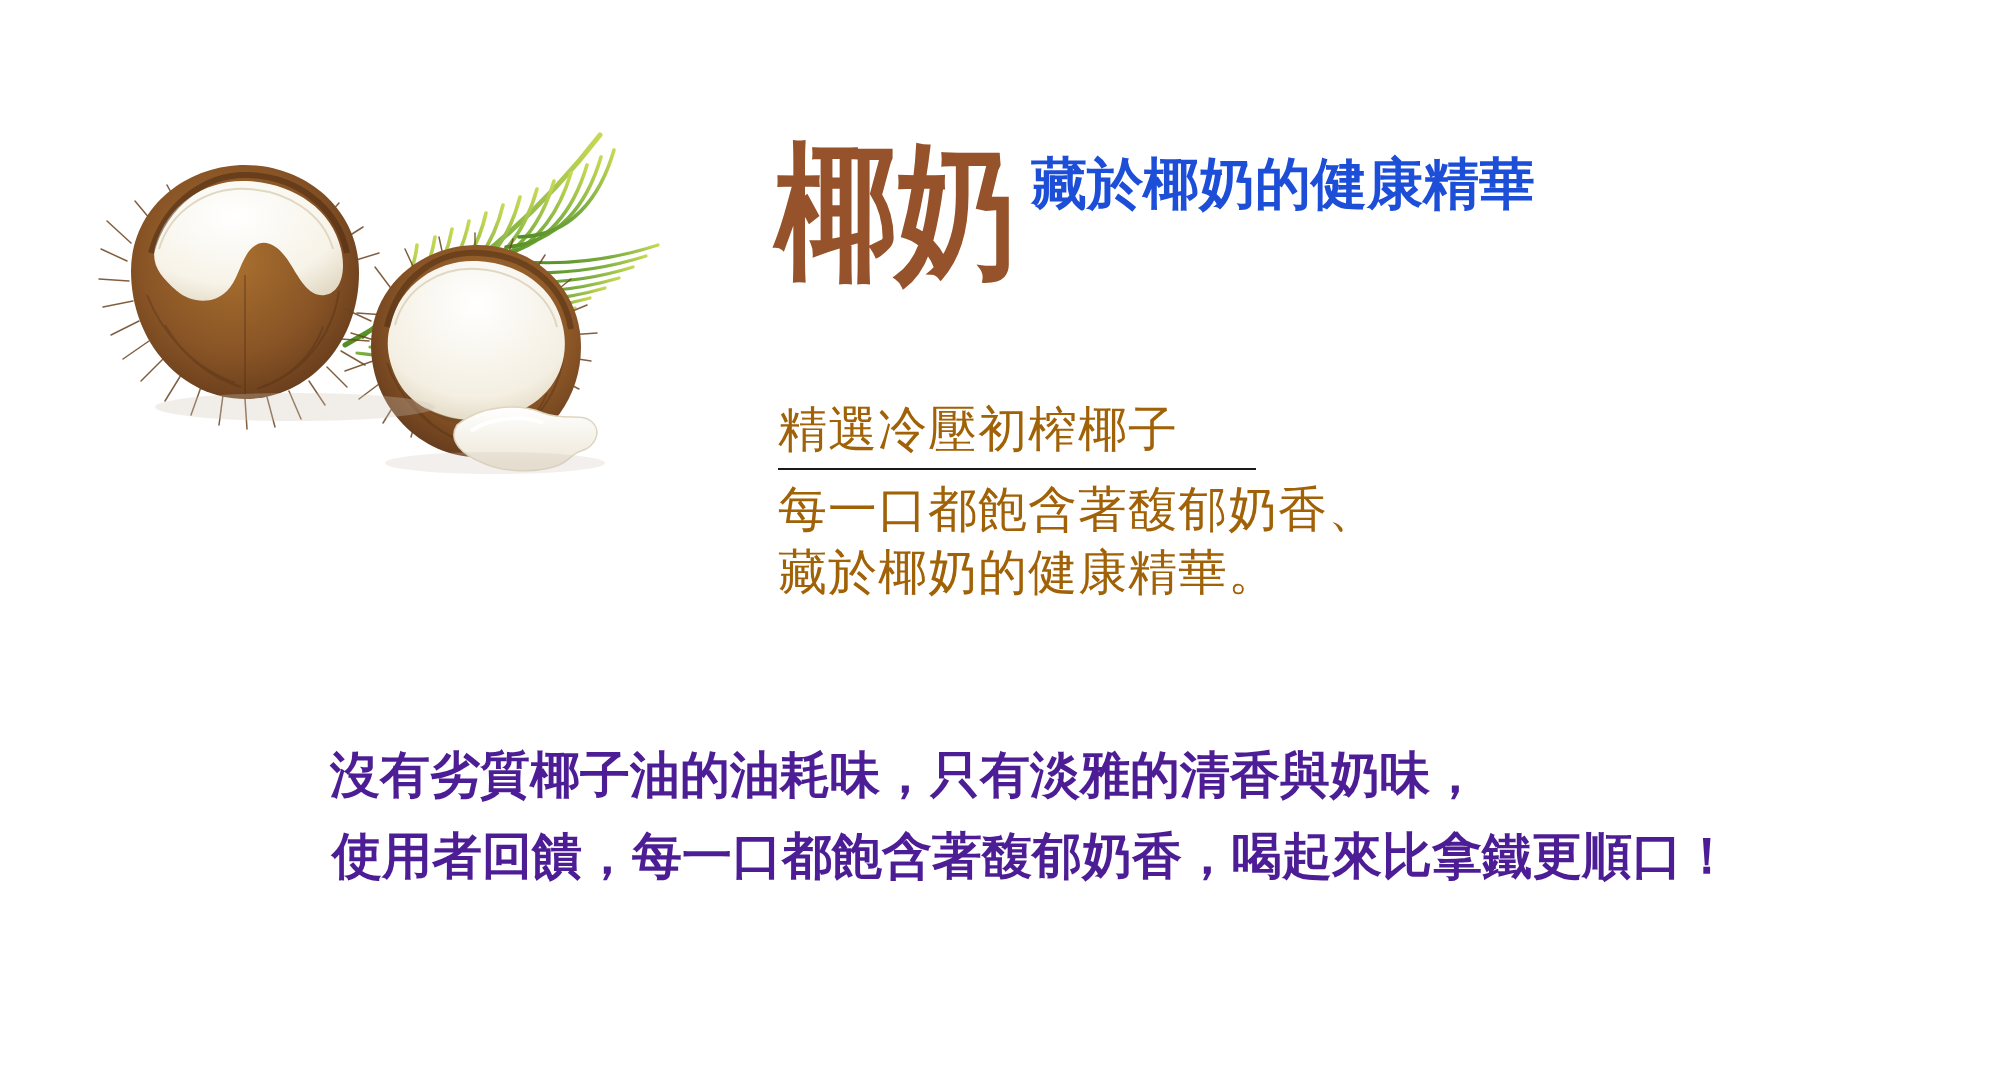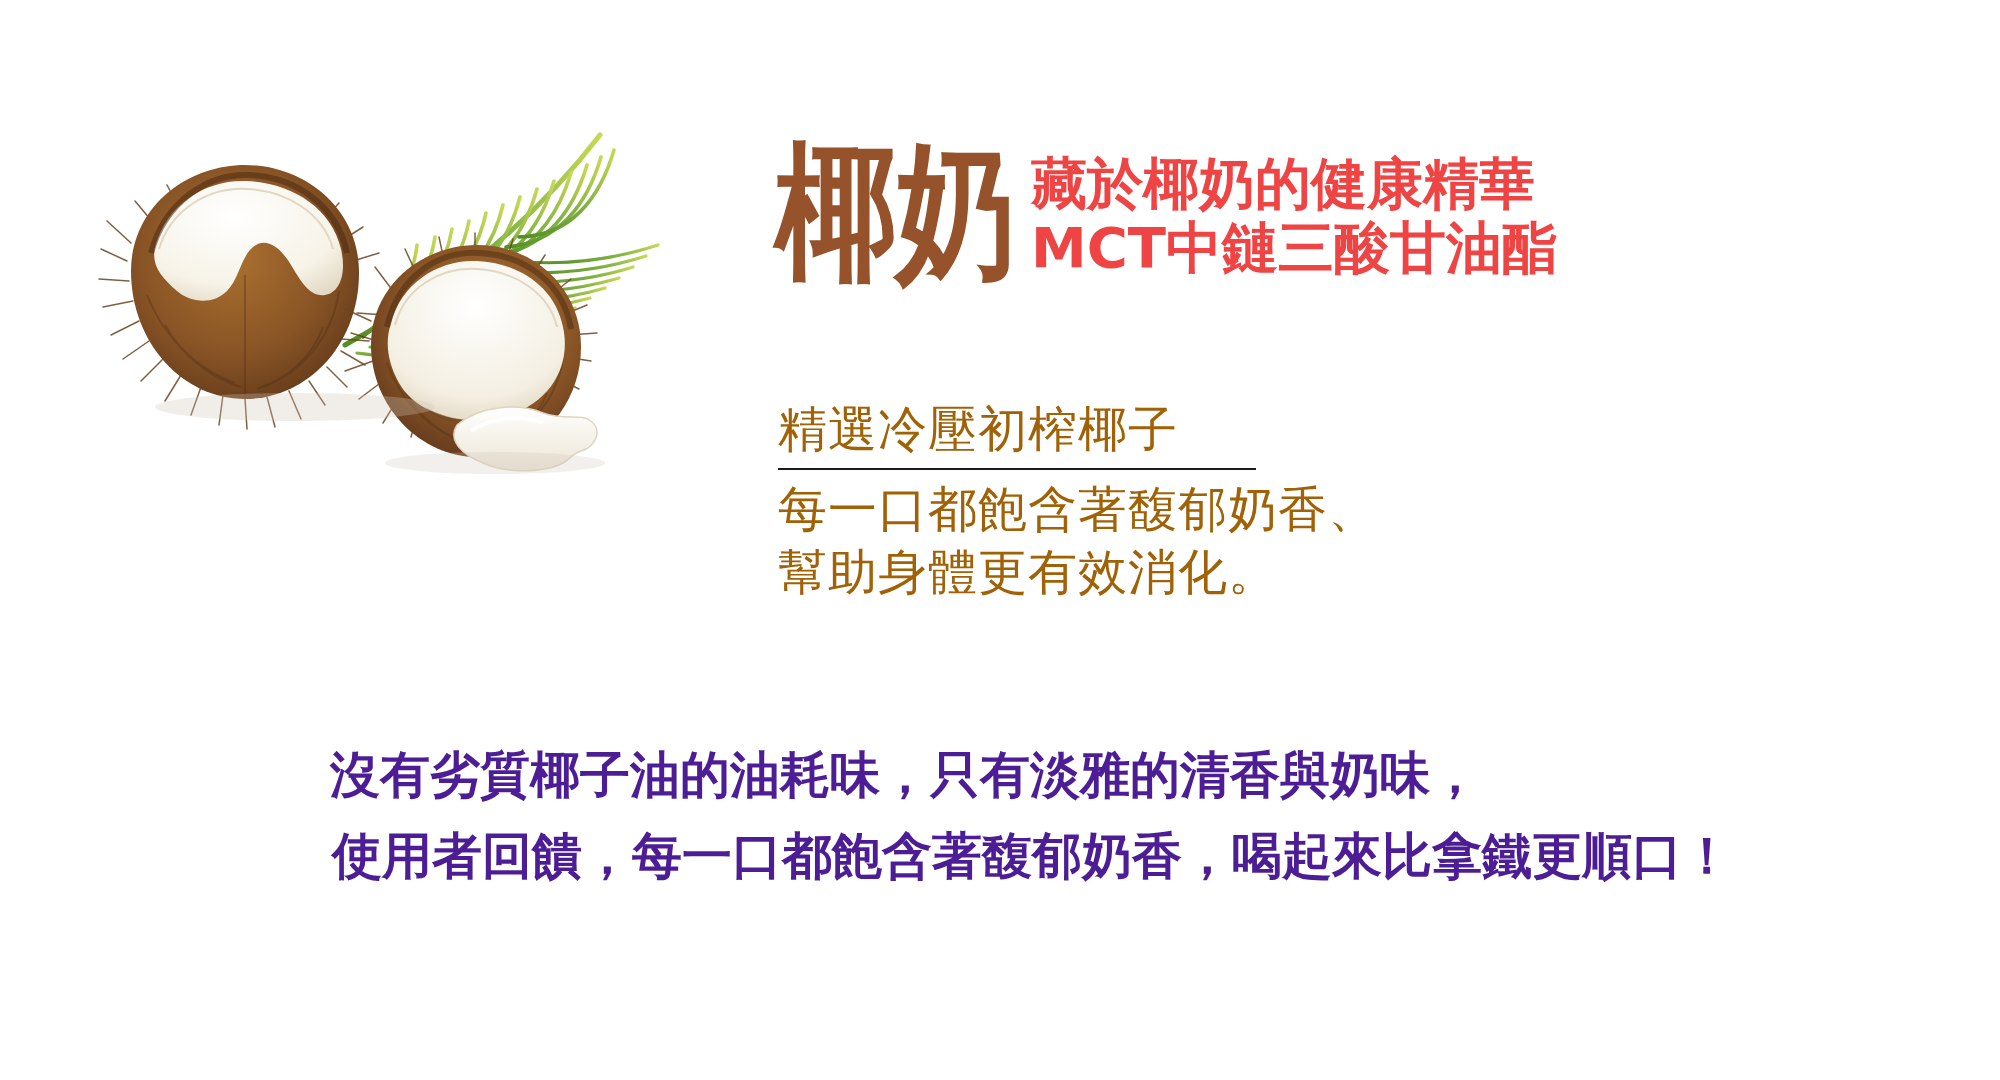--- a/index.html
+++ b/index.html
@@ -31,21 +31,21 @@
     margin-right:16px;
     transform:scaleY(1.22);
     transform-origin:left top;
     font-family:"DejaVu Sans","Liberation Sans",sans-serif;
   }
   .sub-stack{
     margin-top:14px;
     display:flex;flex-direction:column;
   }
   .sub-line{
-    color:#ef4444;
+    color:#1d4ed8;
     font-size:56px;
     font-weight:700;
     line-height:1.14;
     letter-spacing:0px;
     white-space:nowrap;
     font-family:"DejaVu Sans","Liberation Sans",sans-serif;
   }
 
   
   .body-copy{
@@ -274,29 +274,28 @@
 
       <ellipse cx="200" cy="312" rx="140" ry="14" fill="#cfc7ba" opacity="0.30"></ellipse>
       <ellipse cx="400" cy="368" rx="110" ry="11" fill="#cfc7ba" opacity="0.28"></ellipse>
     </svg>
   </div>
 
   <div class="headline">
     <div class="brand-title">椰奶</div>
     <div class="sub-stack">
       <div class="sub-line">藏於椰奶的健康精華</div>
-      <div class="sub-line">MCT中鏈三酸甘油酯</div>
     </div>
   </div>
 
   <div class="body-copy">
     <div class="body-line first">精選冷壓初榨椰子</div>
     <div class="rule"></div>
     <div class="body-line">每一口都飽含著馥郁奶香、</div>
-    <div class="body-line">幫助身體更有效消化。</div>
+    <div class="body-line">藏於椰奶的健康精華。</div>
   </div>
 
   <div class="promo">
     <div class="promo-line">沒有劣質椰子油的油耗味，只有淡雅的清香與奶味，</div>
     <div class="promo-line second">使用者回饋，每一口都飽含著馥郁奶香，喝起來比拿鐵更順口！</div>
   </div>
 
 </div>
 
 </body></html>

